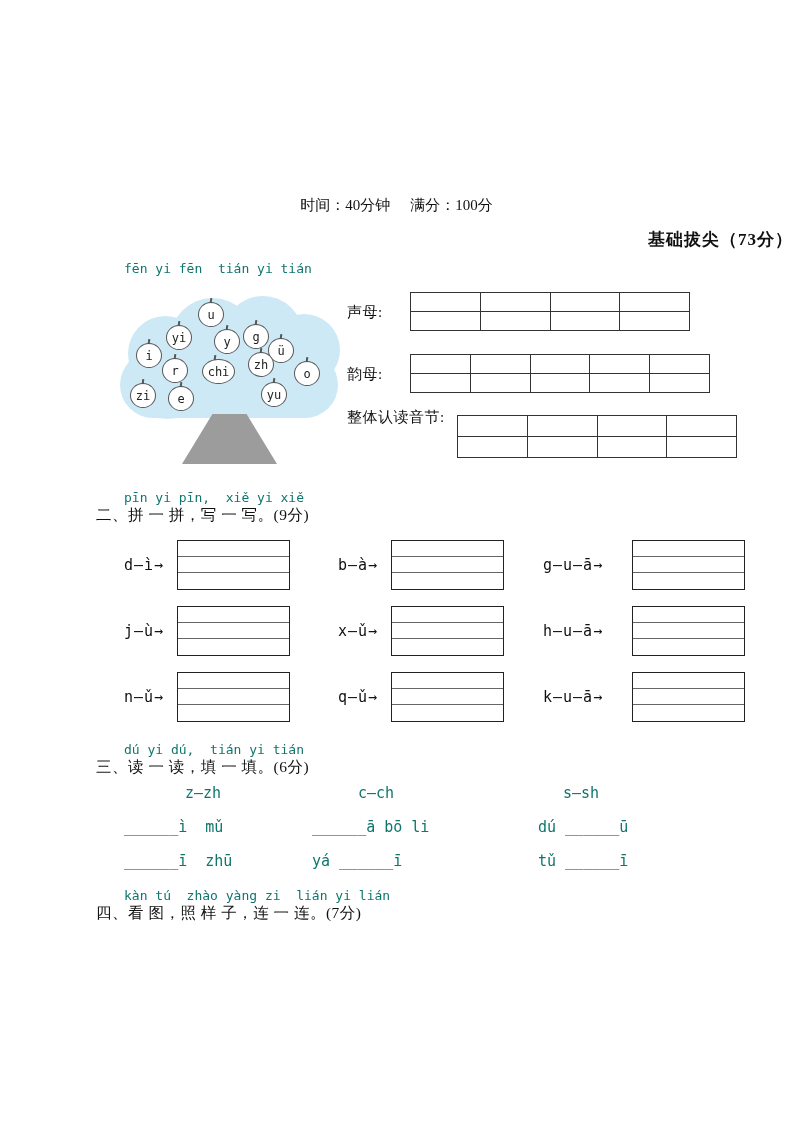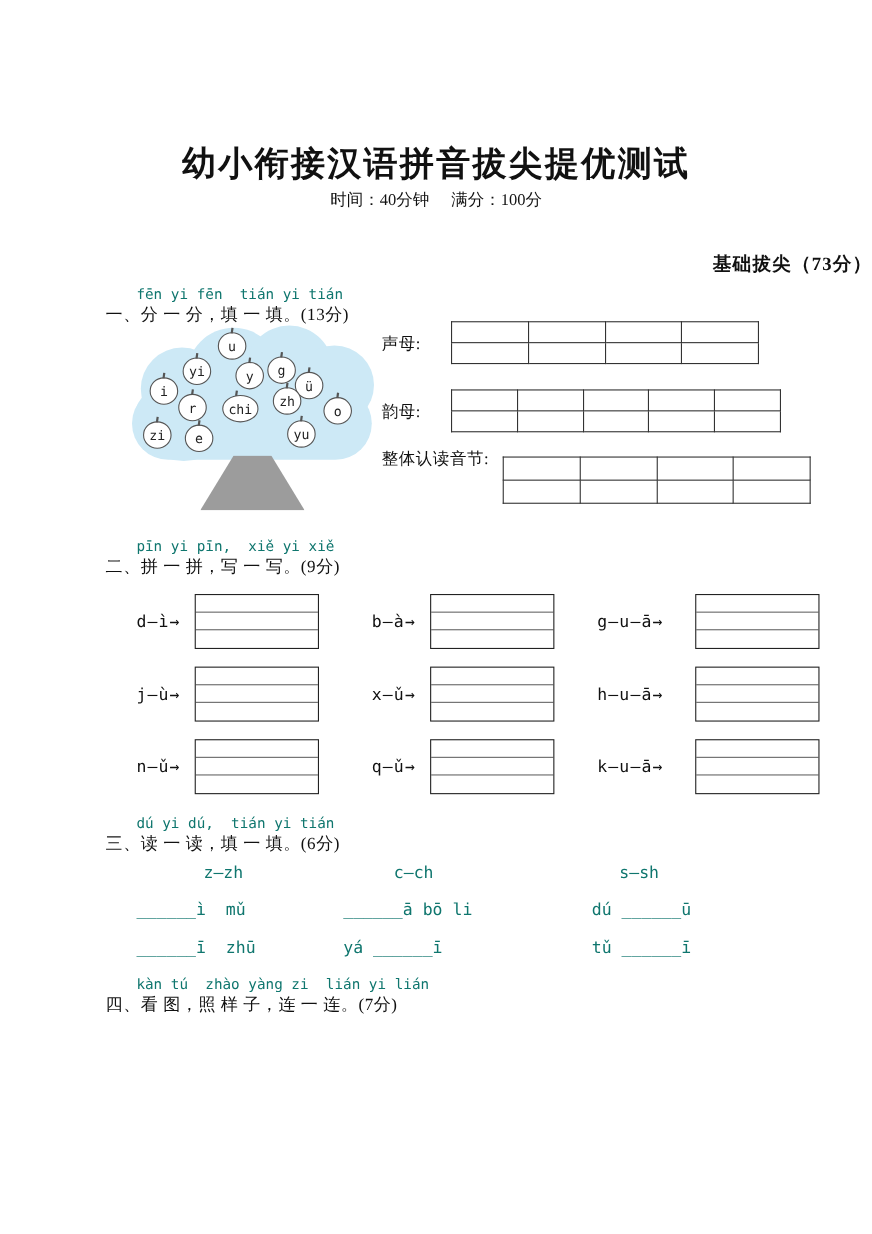--- a/index.html
+++ b/index.html
@@ -1,21 +1,21 @@
 <!DOCTYPE html>
 <html><head>
 <meta charset="utf-8">
 <style>
   html,body{margin:0;padding:0;background:#ffffff}
   #page{position:relative;width:793px;height:1122px;background:#fff;color:#111;
         font-family:"Liberation Serif",serif;overflow:hidden}
 
   .title{position:absolute;top:128px;left:0;width:100%;margin:0;text-align:center;
          font-size:31px;font-weight:700;letter-spacing:2px;font-family:"Liberation Serif",serif}
-  .meta{position:absolute;top:172px;left:0;width:100%;display:flex;justify-content:center;
+  .meta{position:absolute;top:196px;left:0;width:100%;display:flex;justify-content:center;
         gap:20px;font-size:15px}
   .section-head{position:absolute;top:228px;left:0;width:100%;text-align:right;
         font-size:17px;font-weight:700;letter-spacing:1px}
 
   .pinyin{position:absolute;font-family:"DejaVu Sans Mono",monospace;font-size:13px;white-space:pre;color:#0f766e}
   .qtext{position:absolute;font-size:15.5px;white-space:pre;letter-spacing:.5px}
 
   
   .tree{position:absolute;left:118px;top:292px;width:228px;height:176px}
   .blob{position:absolute;background:#cde9f6;border-radius:50%}
@@ -46,31 +46,29 @@
         background-position:0 15px,0 31px}
 
   
   .q3t{position:absolute;font-family:"DejaVu Sans Mono",monospace;font-size:15px;white-space:pre;color:#0f766e}
 </style>
 </head>
 <body>
 
 <div id="page">
 
-  <h1 class="title">幼小衔接汉语拼音拔尖提优测试</h1>
 
   <div class="meta">
     <span>时间：40分钟</span>
     <span>满分：100分</span>
   </div>
 
   <div class="section-head">基础拔尖（73分）</div>
 
   <div class="pinyin" style="left:124px;top:261px">fēn yi fēn  tián yi tián</div>
-  <div class="qtext" style="left:96px;top:276px">一、分 一 分，填 一 填。(13分)</div>
 
   <div class="tree">
     <div class="blob" style="left:4px;top:52px;width:90px;height:75px"></div>
     <div class="blob" style="left:10px;top:24px;width:75px;height:75px"></div>
     <div class="blob" style="left:52px;top:6px;width:85px;height:85px"></div>
     <div class="blob" style="left:105px;top:4px;width:80px;height:80px"></div>
     <div class="blob" style="left:150px;top:22px;width:72px;height:72px"></div>
     <div class="blob-base" style="left:2px;top:60px;width:218px;height:66px"></div>
     <div class="trunk"></div>
 

